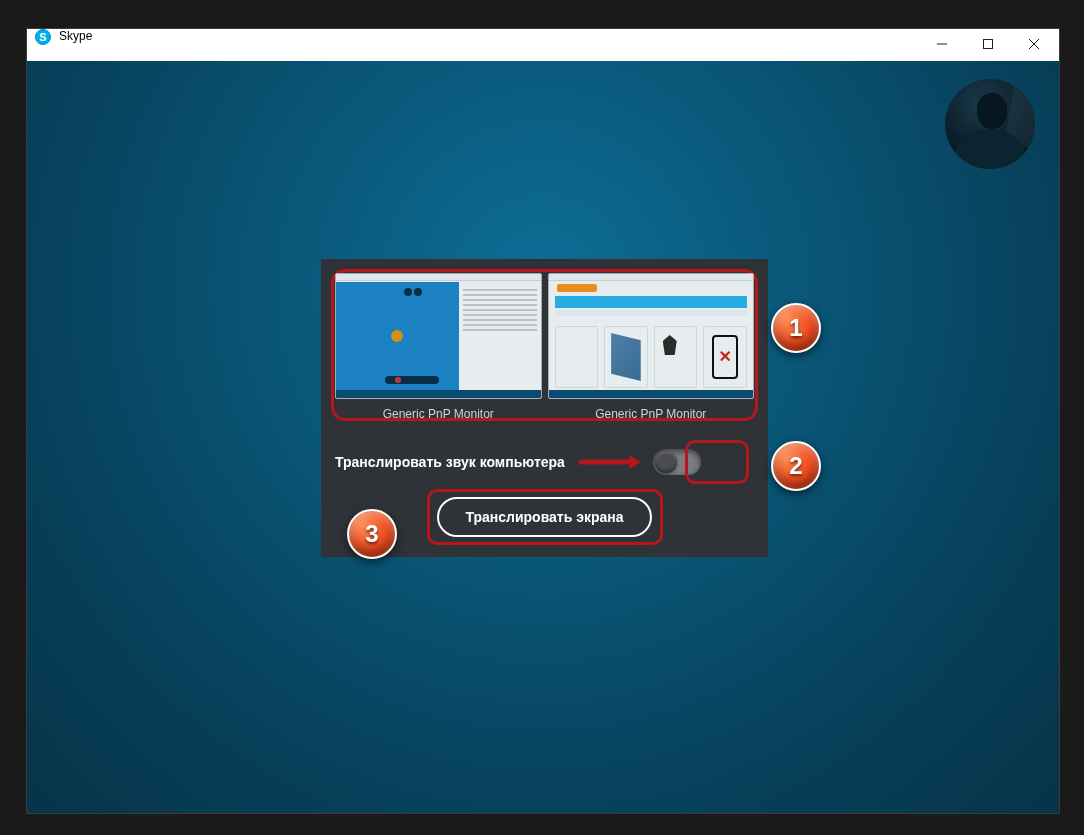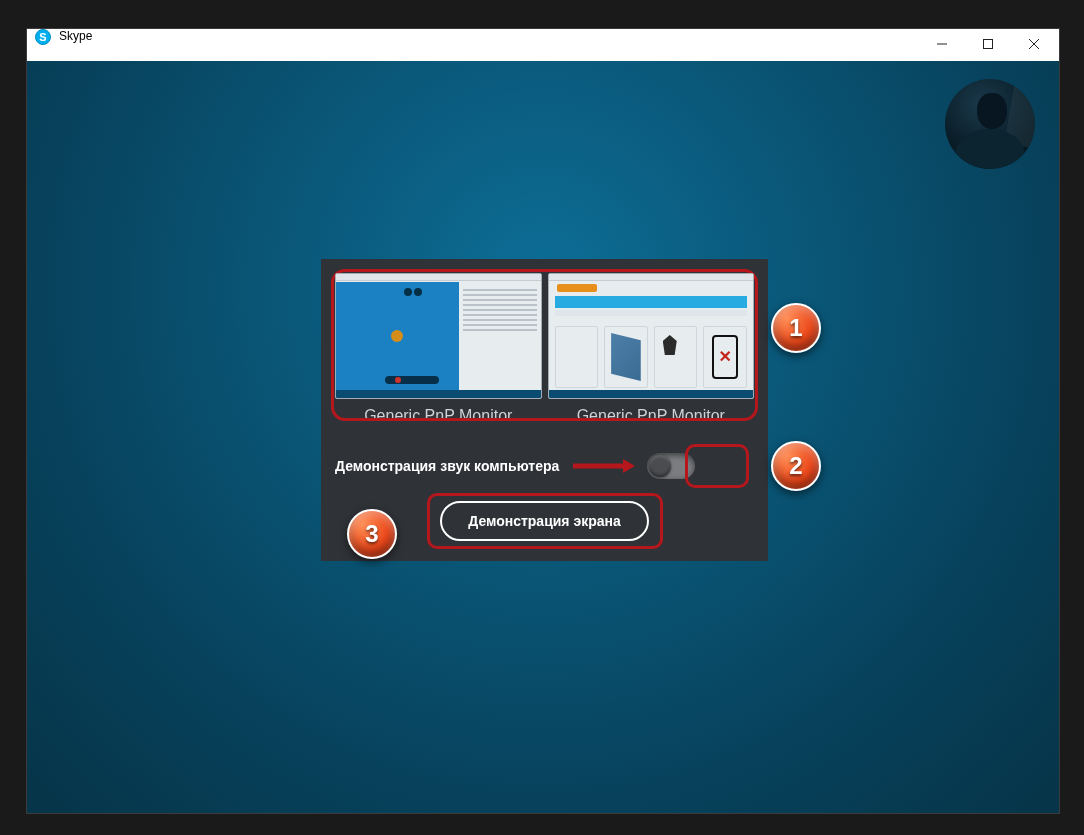--- a/index.html
+++ b/index.html
@@ -150,21 +150,21 @@
   .t2 .menu { position:absolute; top:36px; left:6px; right:6px; height:6px; background:#dfe6eb; }
   .t2 .cards { position:absolute; top:52px; left:6px; right:6px; bottom:10px; display:flex; gap:6px; }
   .t2 .cards .c { flex:1; border:1px solid #cdd6db; border-radius:2px; position:relative; }
   .t2 .cards .c:nth-child(2)::after { content:""; position:absolute; inset:6px; background:linear-gradient(135deg,#4e7fa8,#3a6b93); clip-path: polygon(0 0,100% 15%,100% 100%,0 85%); }
   .t2 .cards .c:nth-child(3)::before { content:""; position:absolute; left:8px; top:8px; width:14px; height:20px; background:#2b2b2b; clip-path:polygon(50% 0,100% 30%,85% 100%,15% 100%,0 30%); }
   .t2 .cards .c:nth-child(4)::after { content:""; position:absolute; inset:8px; border:2px solid #111; border-radius:4px; }
   .t2 .cards .c:nth-child(4)::before { content:"✕"; position:absolute; color:#c4261d; font-weight:bold; font-size:16px; top:50%; left:50%; transform:translate(-50%,-55%); }
   .monitor-label {
     margin-top: 8px;
     color: #cfd2d6;
-    font-size: 16px;
+    font-size: 12px;
   }
 
   .audio-row {
     margin-top: 28px;
     display: flex;
     align-items: center;
     gap: 12px;
     position: relative;
   }
   .audio-label {
@@ -325,36 +325,36 @@
                 <div class="c"></div>
                 <div class="c"></div>
             </div>
             <div class="taskbar"></div>
           </div>
           <div class="monitor-label">Generic PnP Monitor</div>
         </div>
       </div>
 
       <div class="audio-row">
-        <div class="audio-label">Демонстрация звук компьютера</div>
+        <div class="audio-label">Транслировать звук компьютера</div>
         <div class="arrow">
           <svg viewBox="0 0 64 14">
             <line x1="2" y1="7" x2="54" y2="7" stroke="#b6171c" stroke-width="5"></line>
             <polygon points="52,0 64,7 52,14" fill="#b6171c"></polygon>
           </svg>
         </div>
         <div class="toggle">
           <div class="knob"></div>
         </div>
         <div class="toggle-callout"></div>
       </div>
 
       <div class="action-row">
         <div class="button-callout"></div>
-        <button class="share-button">Демонстрация экрана</button>
+        <button class="share-button">Транслировать экрана</button>
       </div>
 
     </div>
 
     <div class="callout-badge b1">1</div>
     <div class="callout-badge b2">2</div>
     <div class="callout-badge b3">3</div>
 
   </div>
 </div>

